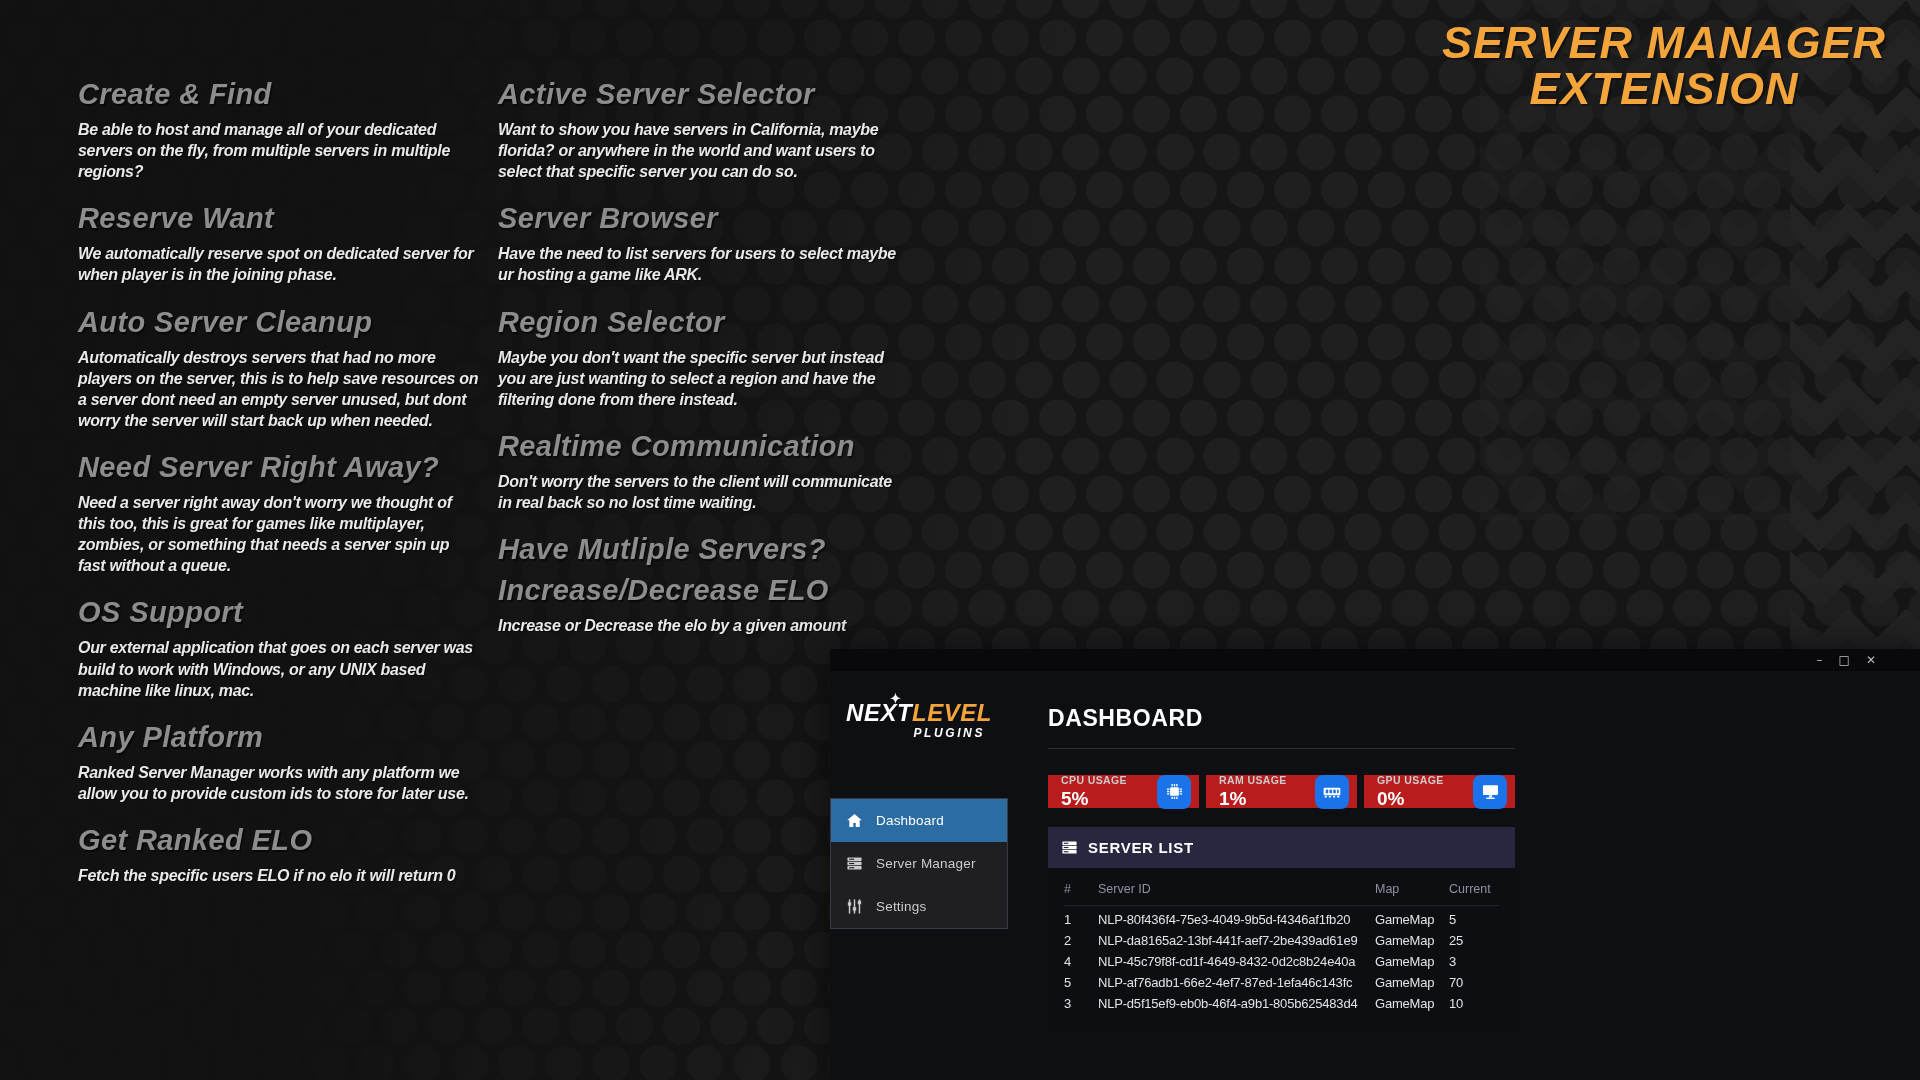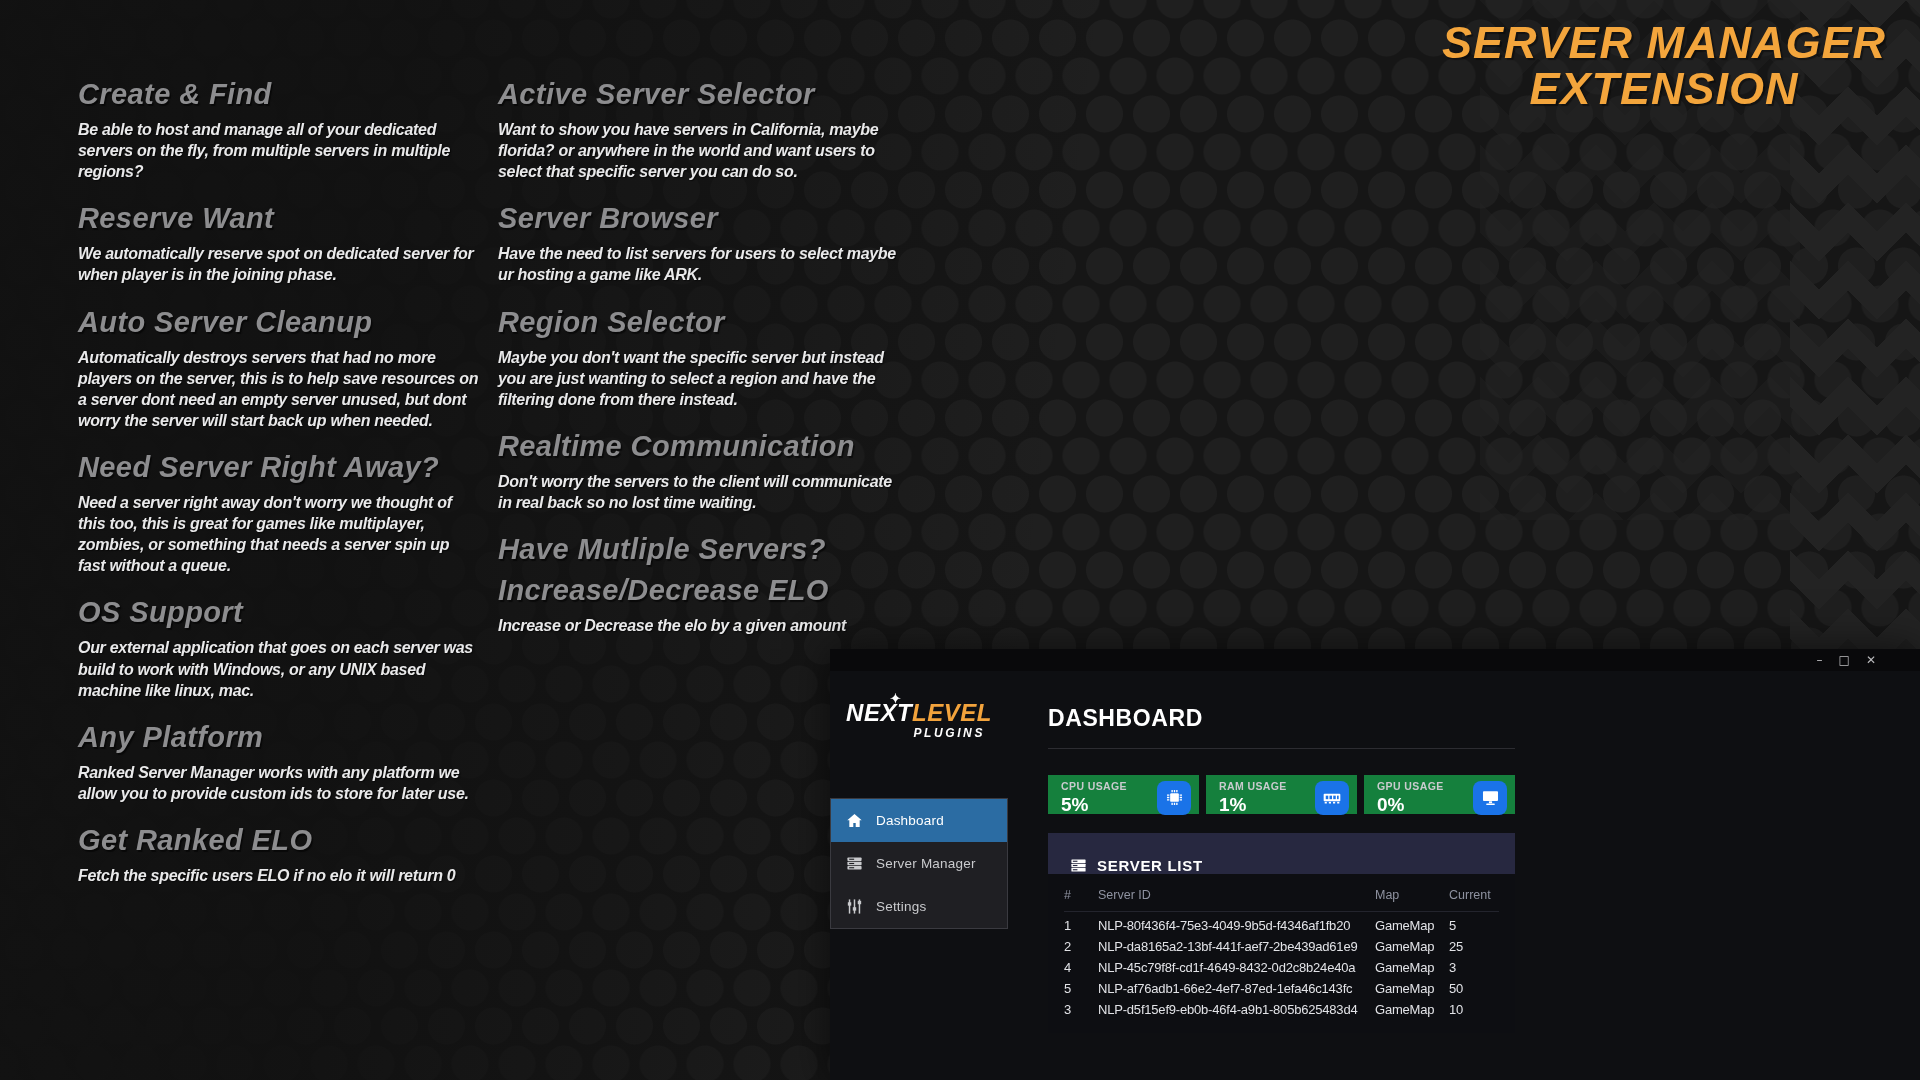--- a/index.html
+++ b/index.html
@@ -67,30 +67,30 @@
   .menu-item{height:43px;display:flex;align-items:center;gap:13px;padding-left:15px;
     color:#c9cacd;font-size:13.5px;letter-spacing:.2px;cursor:pointer;}
   .menu-item.active{background:#2b6ca3;color:#ffffff;}
   .menu-item .mi{display:flex;align-items:center;}
 
   
   .main{flex:1;padding:34px 0 0 40px;}
   .dash-title{font-size:23px;font-weight:bold;color:#fff;letter-spacing:.6px;}
   .divider{width:467px;height:1px;background:#2c2c31;margin-top:16px;}
   .stats{display:flex;gap:7px;margin-top:26px;width:467px;}
-  .stat-card{flex:1;height:33px;background:#15803d;display:flex;align-items:center;
-    justify-content:space-between;padding:6px 8px 0 13px;}
+  .stat-card{flex:1;height:33px;background:#b91c1c;display:flex;align-items:center;
+    justify-content:space-between;padding:0 8px 0 13px;}
   .stat-text{display:flex;flex-direction:column;gap:2px;}
   .stat-label{font-size:10.5px;color:#c9cbce;letter-spacing:.4px;font-weight:bold;}
   .stat-value{font-size:19px;color:#fff;font-weight:bold;}
   .stat-icon{width:34px;height:34px;border-radius:8px;background:#1a73e8;
     display:flex;align-items:center;justify-content:center;flex:none;}
 
   .server-panel{width:467px;margin-top:19px;}
-  .server-header{height:41px;background:#272840;display:flex;align-items:flex-end;gap:10px;padding-left:22px;}
+  .server-header{height:41px;background:#272840;display:flex;align-items:center;gap:10px;padding-left:13px;}
   .server-title{font-size:15px;font-weight:bold;color:#fff;letter-spacing:.7px;}
   .server-body{background:#0d0e12;padding:14px 16px 16px;min-height:122px;}
   .thead,.trow{display:flex;align-items:baseline;}
   .thead{color:#8e92a0;font-size:12.5px;padding-bottom:9px;border-bottom:1px solid #23242d;}
   .trow{color:#e2e3e7;font-size:13px;margin-top:6px;letter-spacing:-.2px;}
   .c-num{width:34px;flex:none;}
   .c-id{flex:1;}
   .c-map{width:74px;flex:none;}
   .c-cur{width:50px;flex:none;}
 </style>
@@ -321,21 +321,21 @@
           <div class="trow">
             <span class="c-num">4</span>
             <span class="c-id">NLP-45c79f8f-cd1f-4649-8432-0d2c8b24e40a</span>
             <span class="c-map">GameMap</span>
             <span class="c-cur">3</span>
           </div>
           <div class="trow">
             <span class="c-num">5</span>
             <span class="c-id">NLP-af76adb1-66e2-4ef7-87ed-1efa46c143fc</span>
             <span class="c-map">GameMap</span>
-            <span class="c-cur">50</span>
+            <span class="c-cur">70</span>
           </div>
           <div class="trow">
             <span class="c-num">3</span>
             <span class="c-id">NLP-d5f15ef9-eb0b-46f4-a9b1-805b625483d4</span>
             <span class="c-map">GameMap</span>
             <span class="c-cur">10</span>
           </div>
         </div>
       </div>
     </div>

